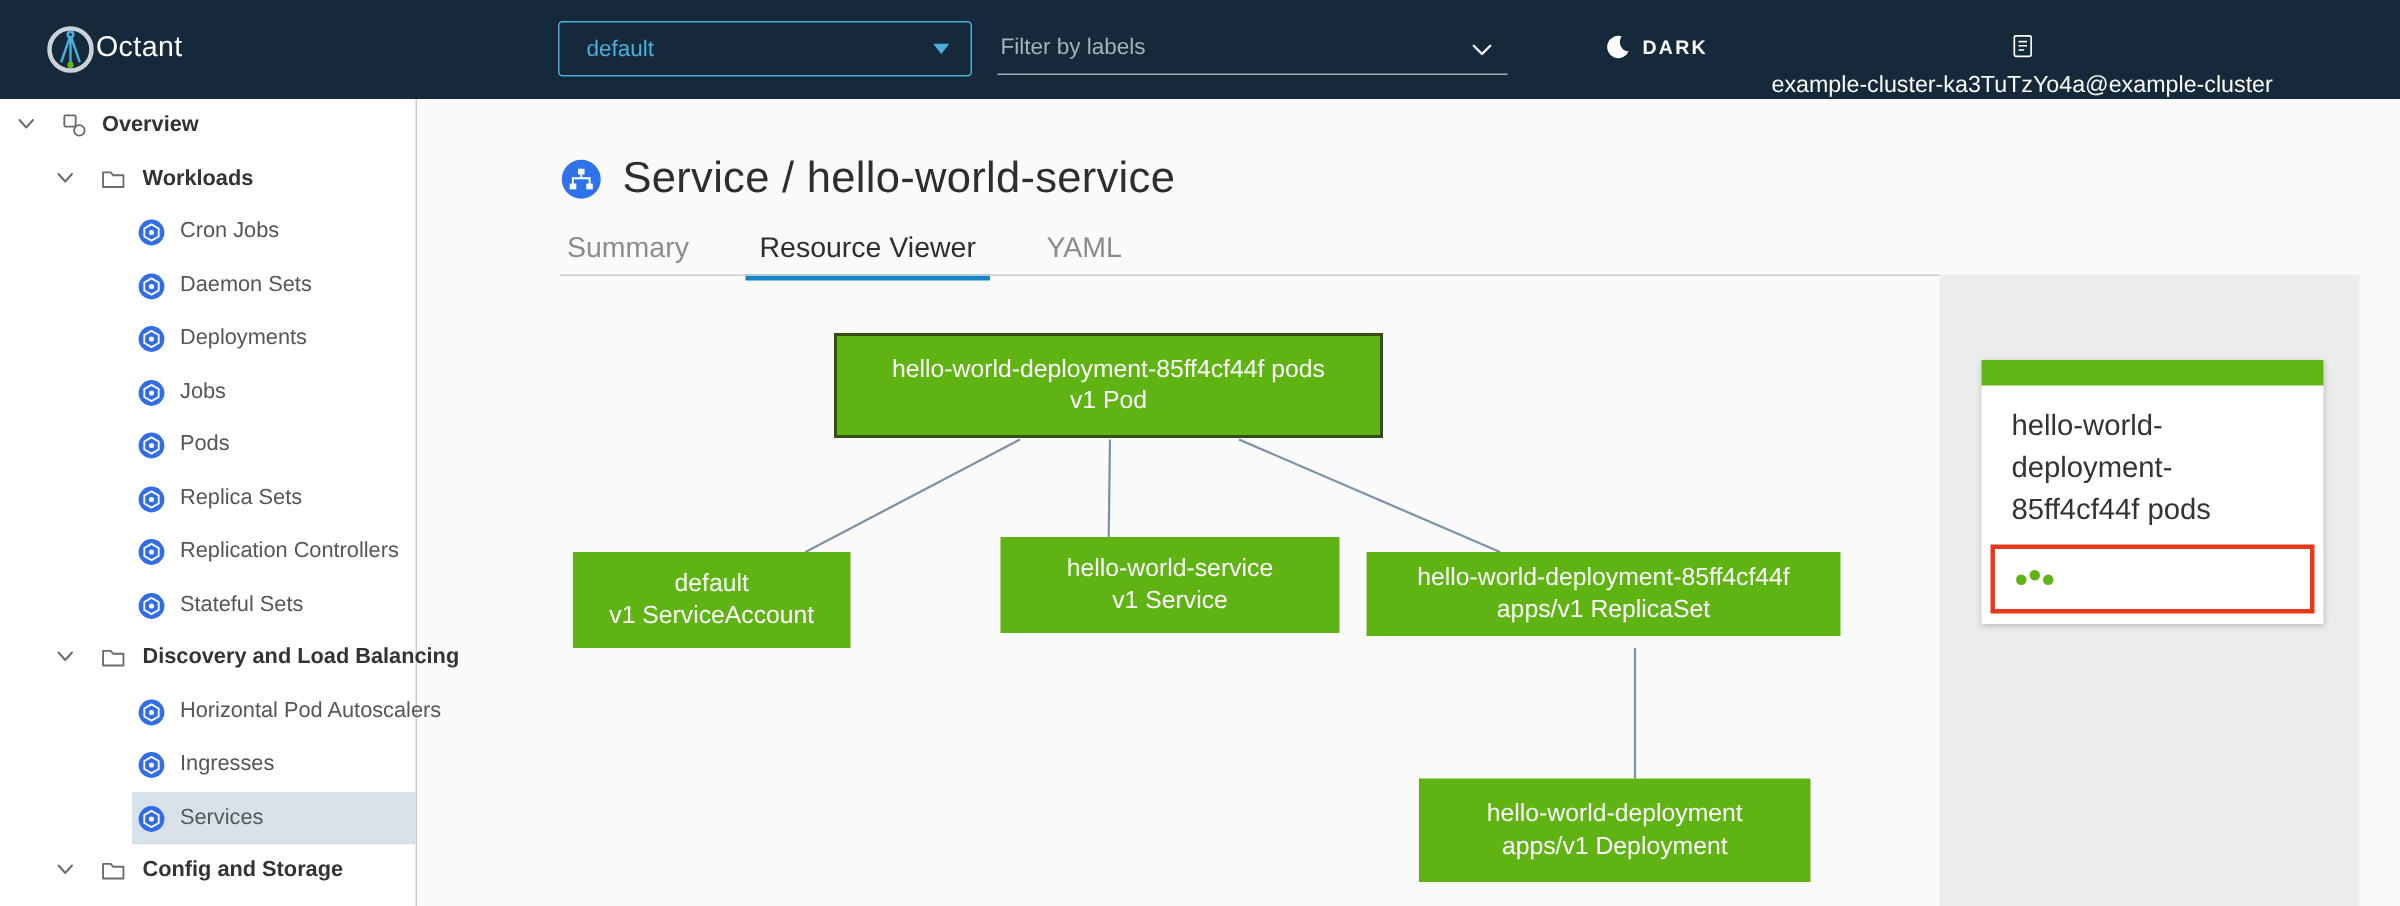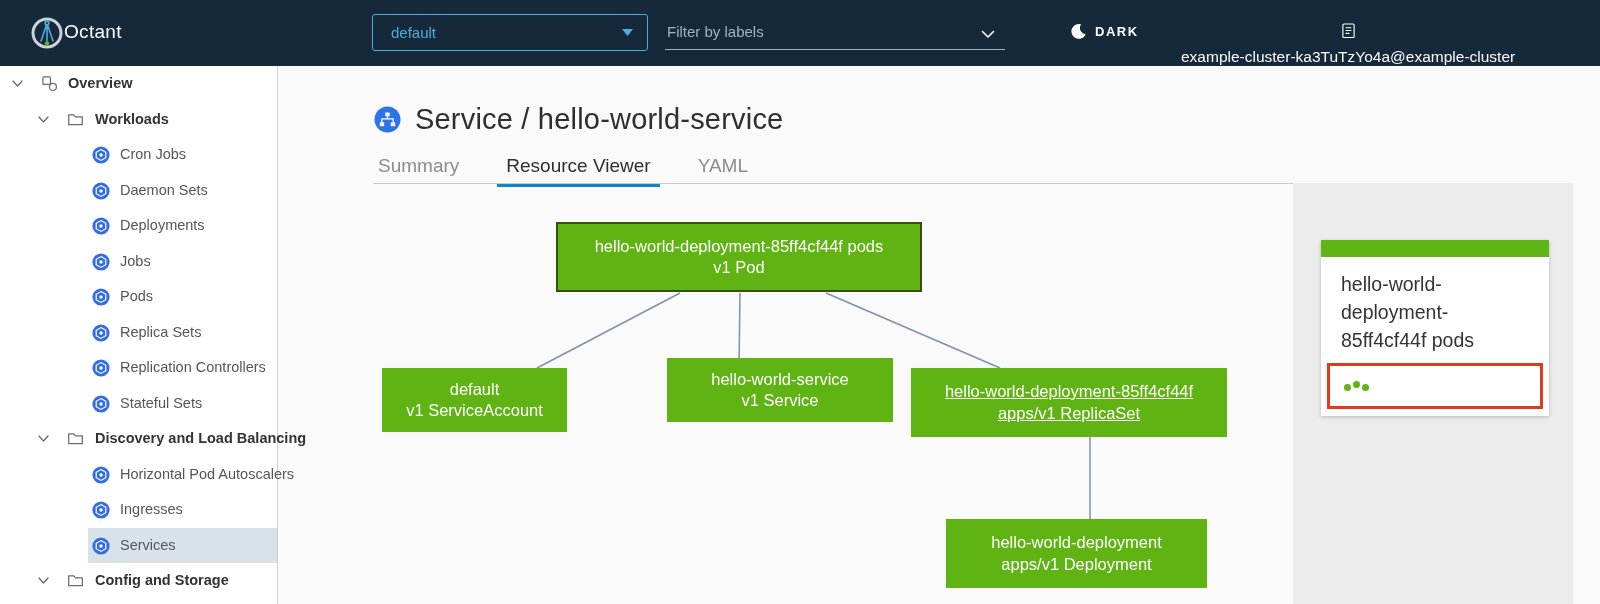--- a/index.html
+++ b/index.html
@@ -324,21 +324,21 @@
           <span>v1 Pod</span>
         </div>
         <div class="gnode" style="left: 36px; top: 302px; width: 185px; height: 64px;">
           <span>default</span>
           <span>v1 ServiceAccount</span>
         </div>
         <div class="gnode" style="left: 297px; top: 292px; width: 226px; height: 64px; margin-left: 24px;">
           <span>hello-world-service</span>
           <span>v1 Service</span>
         </div>
-        <div class="gnode" style="left: 565px; top: 302px; width: 316px; height: 69px; text-decoration: underline;">
+        <div class="gnode" style="left: 565px; top: 302px; width: 316px; height: 56px;">
           <span>hello-world-deployment-85ff4cf44f</span>
           <span>apps/v1 ReplicaSet</span>
         </div>
         <div class="gnode" style="left: 600px; top: 453px; width: 261px; height: 69px;">
           <span>hello-world-deployment</span>
           <span>apps/v1 Deployment</span>
         </div>
       </div>
 
     <div class="detail-panel">

